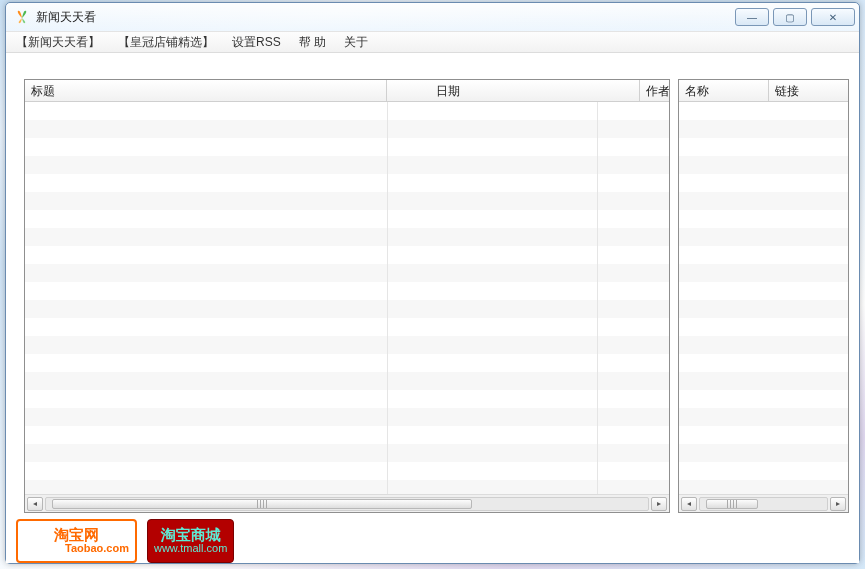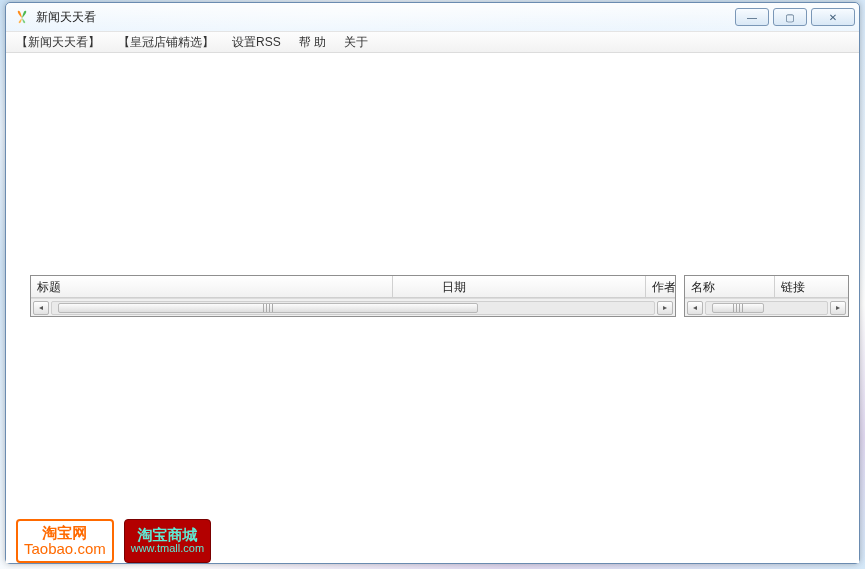--- a/index.html
+++ b/index.html
@@ -47,23 +47,22 @@
     padding: 0 6px;
     background: linear-gradient(180deg, #fdfdfd, #f2f2f2);
     border-top: 1px solid #e4e4e4;
     border-bottom: 1px solid #dcdcdc;
     color: #333;
   }
   .menubar span { padding: 2px 4px; cursor: default; }
   
   .content {
     flex: 1; display: flex; gap: 8px;
-    padding: 26px 10px 6px 24px;
+    padding: 26px 10px 6px 18px;
     background: #ffffff;
-    align-items: center;
   }
   .table-wrap {
     border: 1px solid #8f8f8f;
     background: #ffffff;
     display: flex; flex-direction: column;
     min-width: 0;
   }
   .left-table { flex: 0 0 646px; }
   .right-table { flex: 1; }
   .thead {
@@ -141,21 +140,21 @@
   .logo {
     height: 44px; border-radius: 4px;
     display:flex; flex-direction: column; align-items:center; justify-content:center;
     padding: 16px 6px;
     border:1px solid rgba(0,0,0,0.15);
     font-weight: bold;
     line-height: 1.05;
   }
   .logo.taobao { background:#ffffff; border:2px solid #ff6a00; color:#ff6a00; }
   .logo.taobao .cn { font-size: 15px; }
-  .logo.taobao .en { font-size: 15px; color:#ff6a00; font-weight: normal; }
+  .logo.taobao .en { font-size: 11px; color:#ff6a00; font-weight: bold; margin-left: 41px; }
   .logo.tmall  { background:#b30000; color:#5eead4; border:1px solid #7a0000; }
   .logo.tmall .cn { font-size: 15px; }
   .logo.tmall .en { font-size: 11px; font-weight: normal; }
   .shop-link {
     flex:1; text-align:center;
     color:#1030d0; font-size:12px; font-weight:bold;
     cursor:pointer;
   }
 </style>
 </head>

